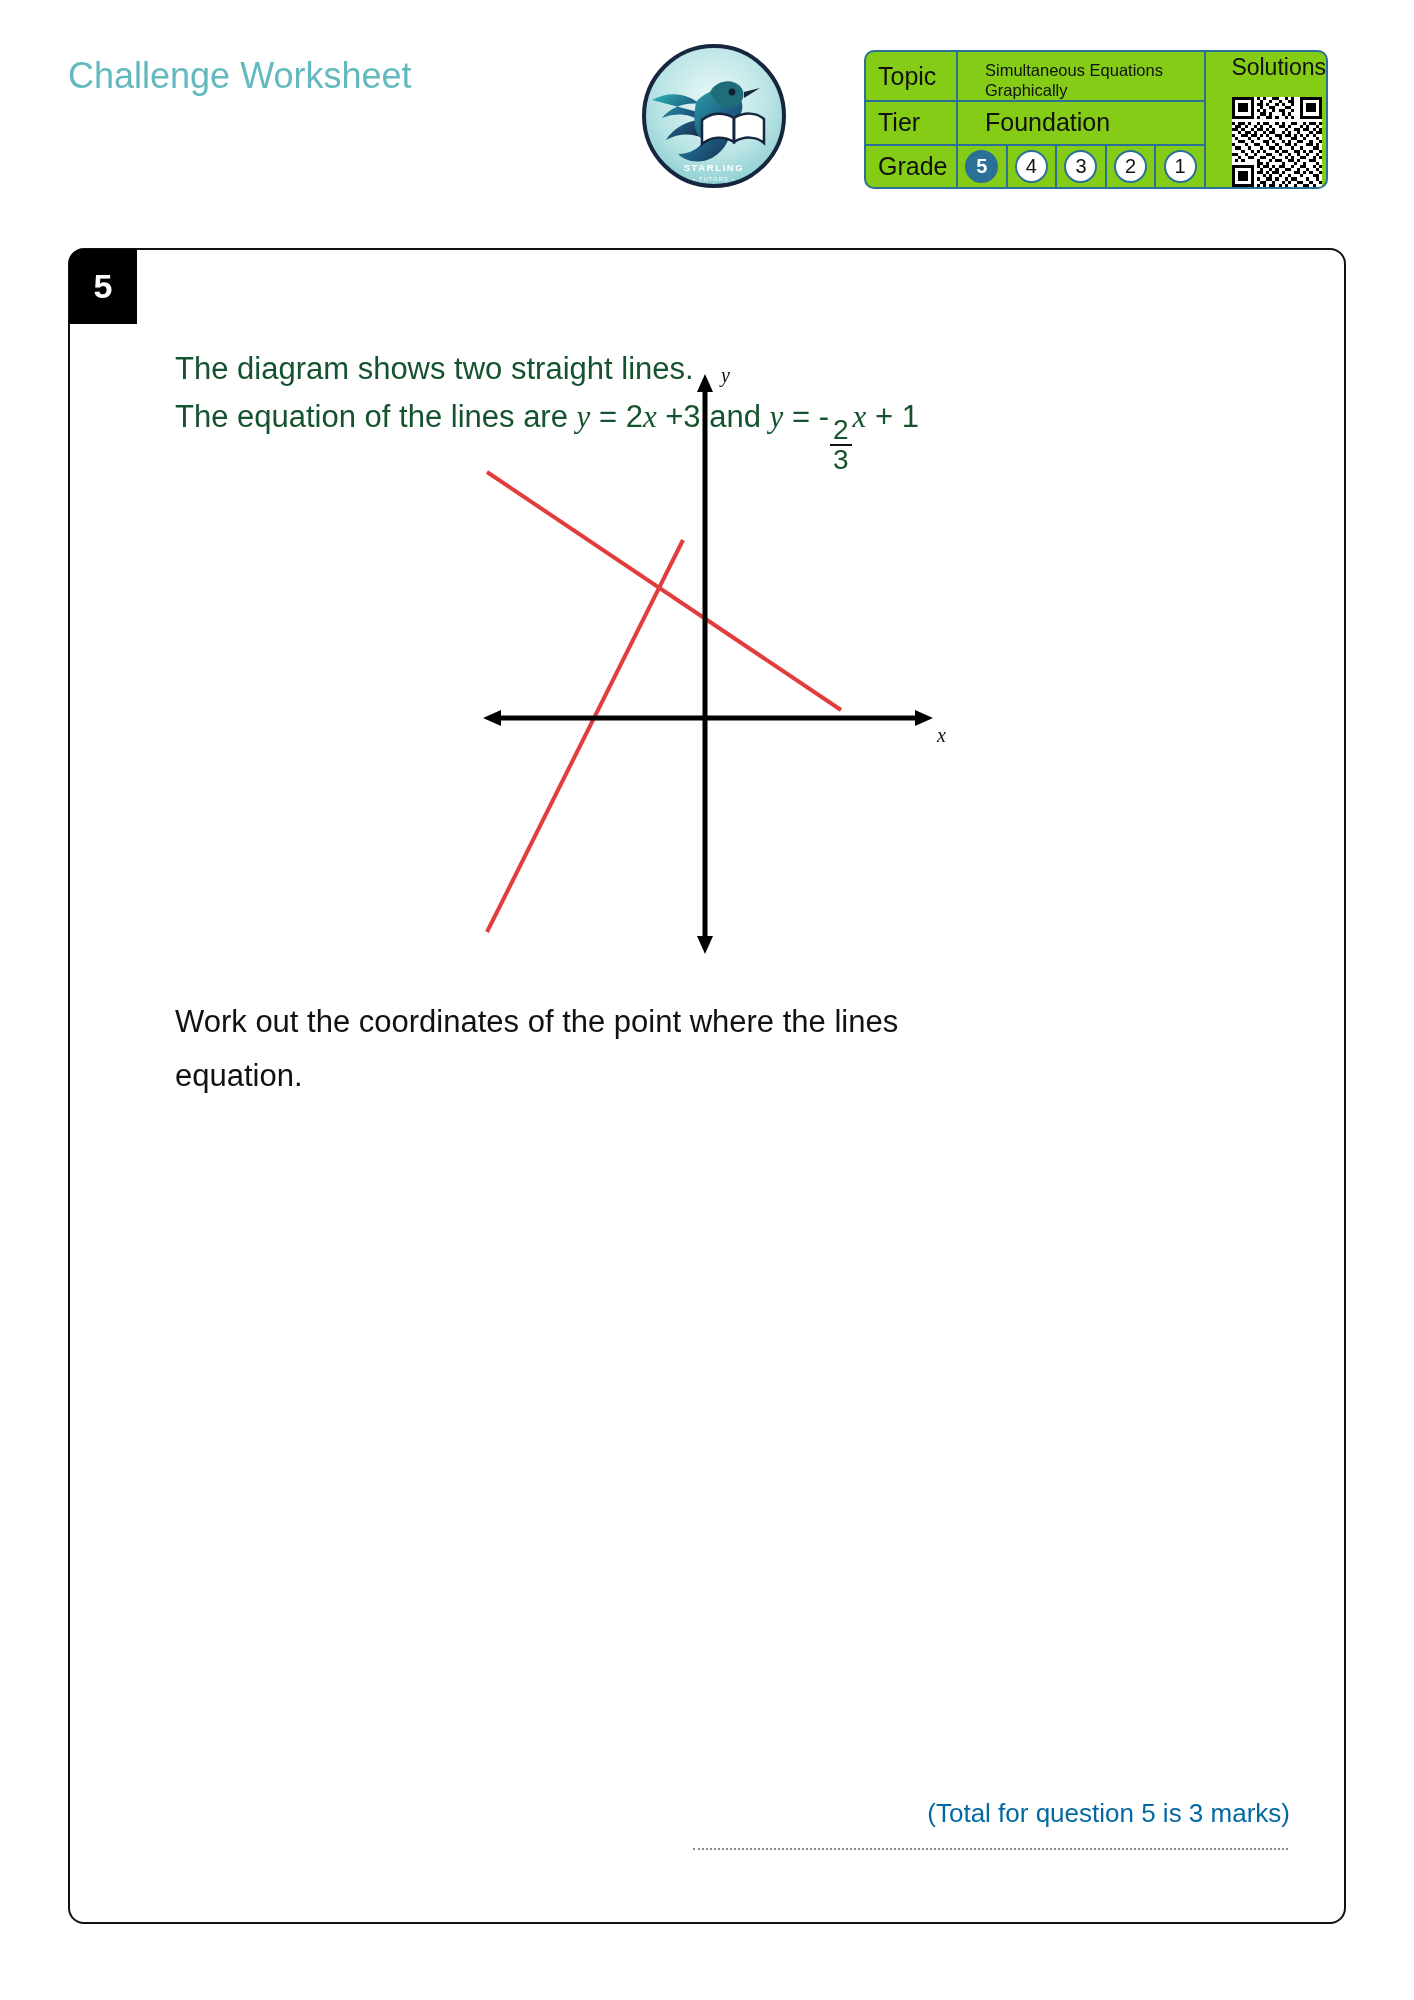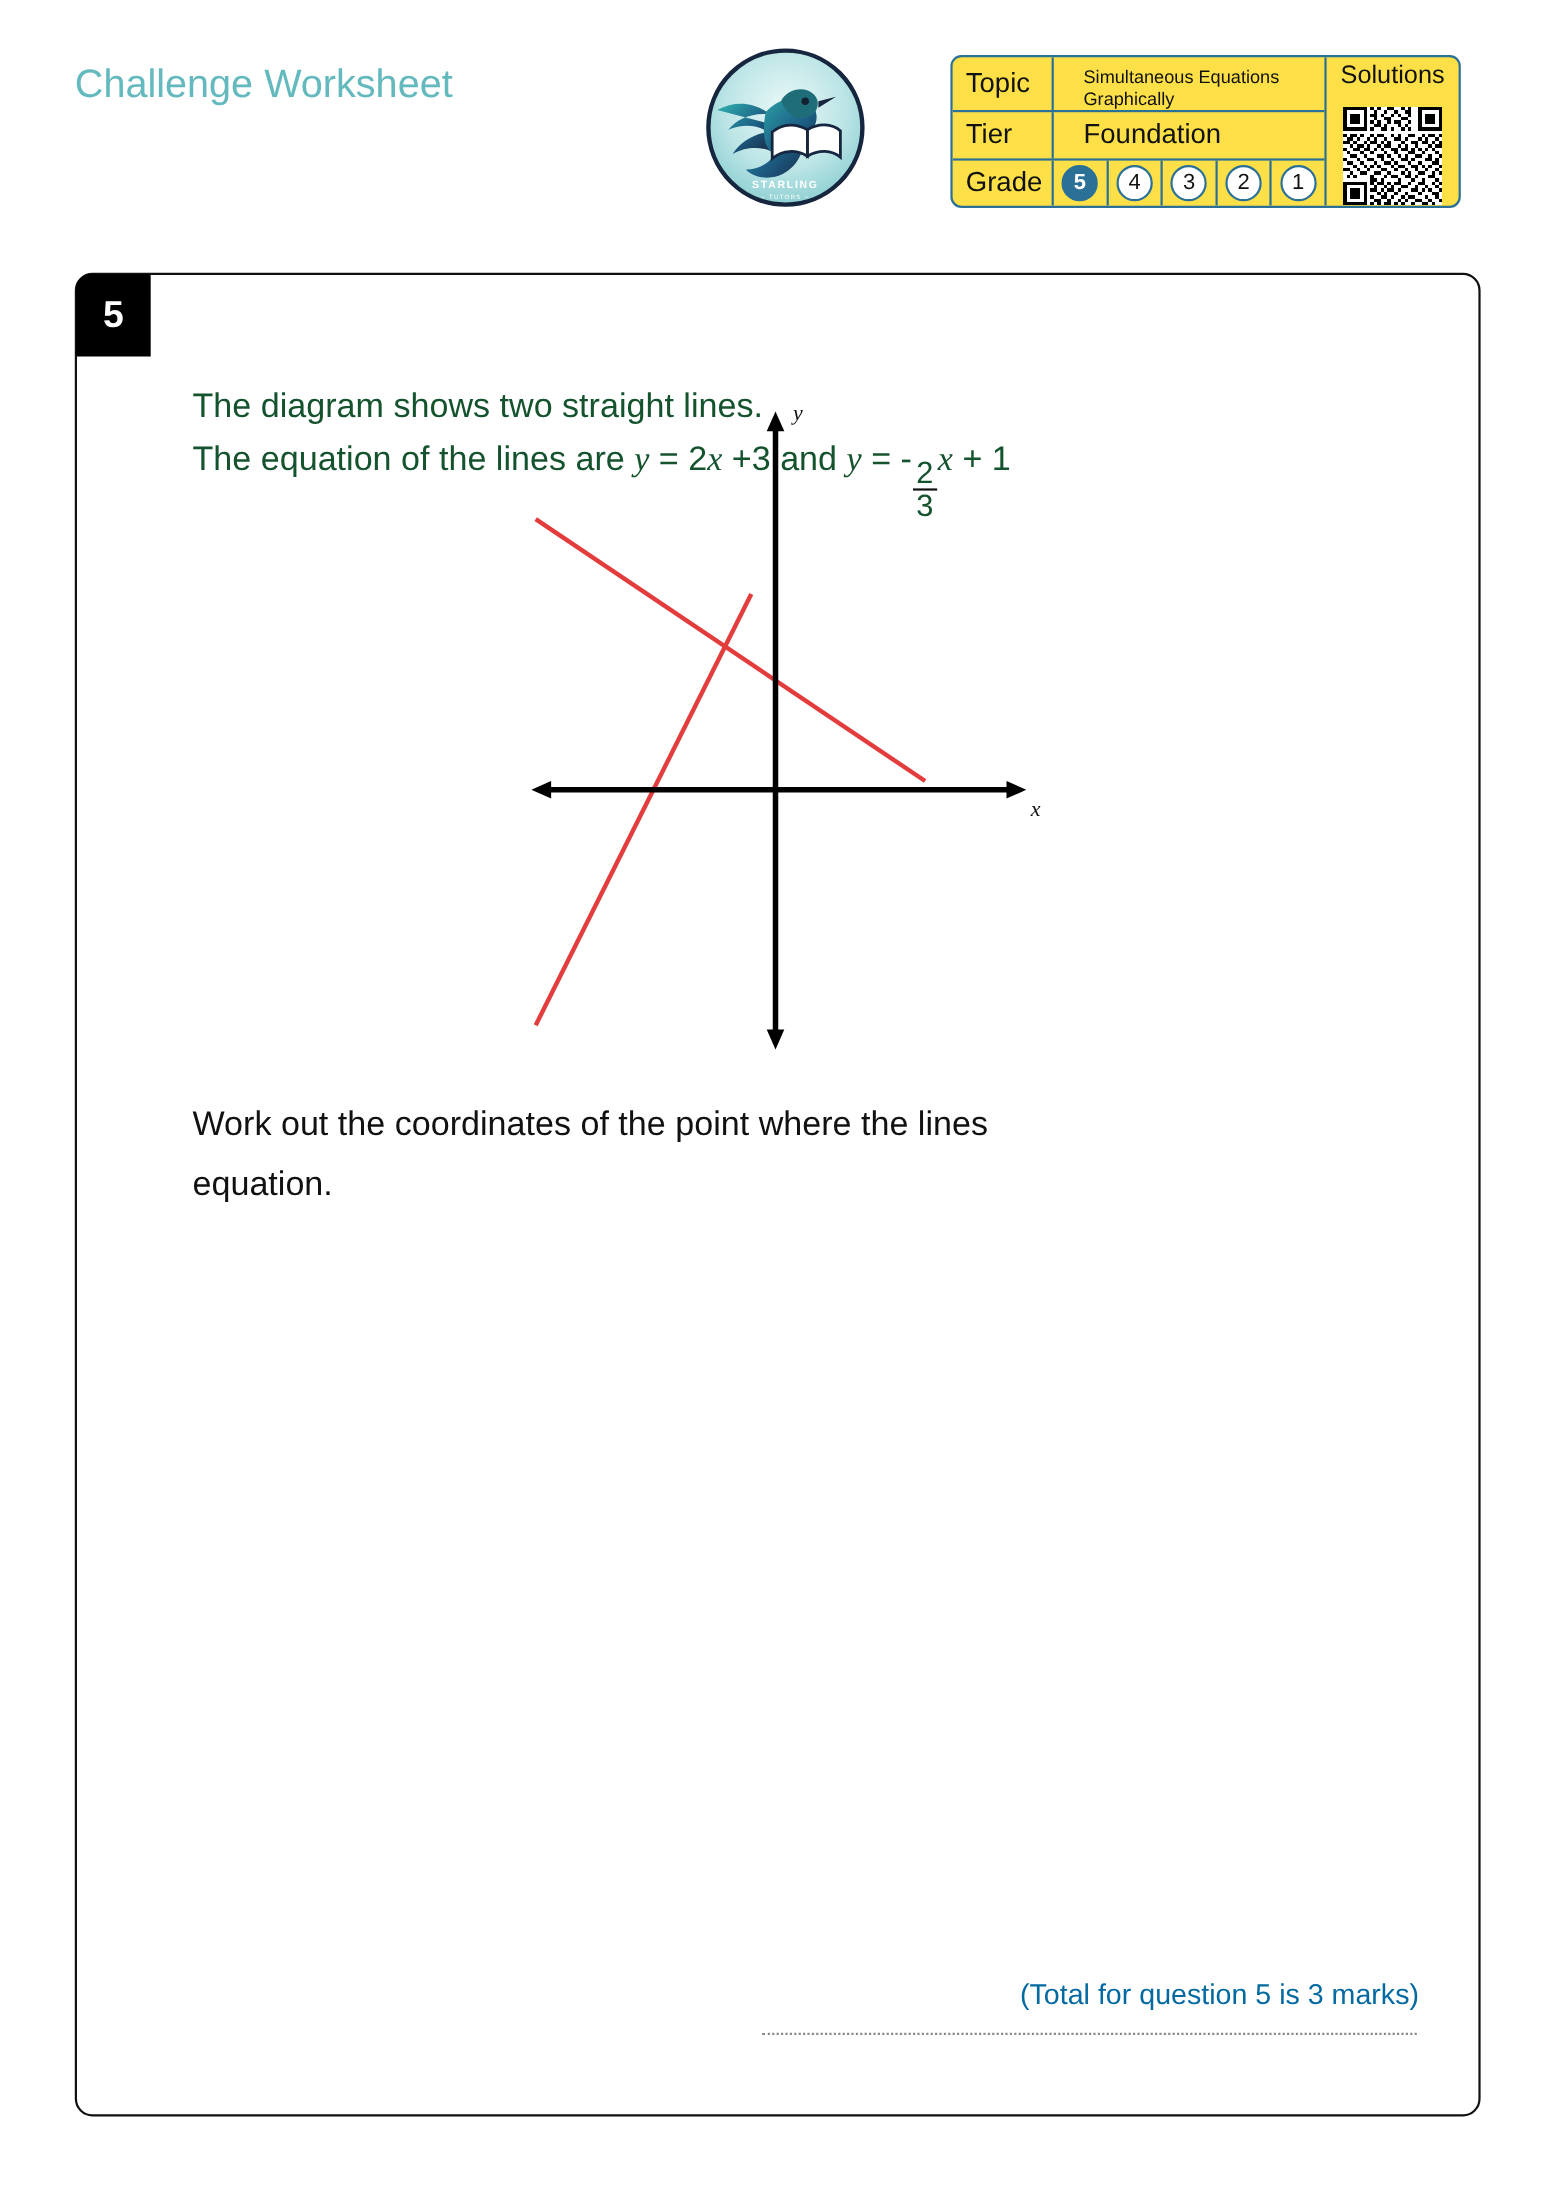--- a/index.html
+++ b/index.html
@@ -58,21 +58,21 @@
 
   
   .info-table {
     position: absolute;
     left: 864px;
     top: 50px;
     width: 464px;
     height: 139px;
     border: 2.5px solid #2b7096;
     border-radius: 10px;
-    background: #fde047;
+    background: #84cc16;
     display: flex;
     overflow: hidden;
   }
   .info-left {
     width: 340px;
     display: flex;
     flex-direction: column;
     border-right: 2px solid #2b7096;
   }
   .info-row {
@@ -134,21 +134,21 @@
   .grade-pill.active {
     background: #2b7096;
     border-color: #2b7096;
     color: #fff;
     font-weight: 700;
   }
   .info-right {
     width: 120px;
     display: flex;
     flex-direction: column;
-    align-items: center;
+    align-items: flex-end;
     padding-top: 3px;
     gap: 15px;
   }
   .sol-label {
     font-size: 23px;
     color: #111;
     line-height: 1.1;
     margin-bottom: 2px;
   }
   .qr {

